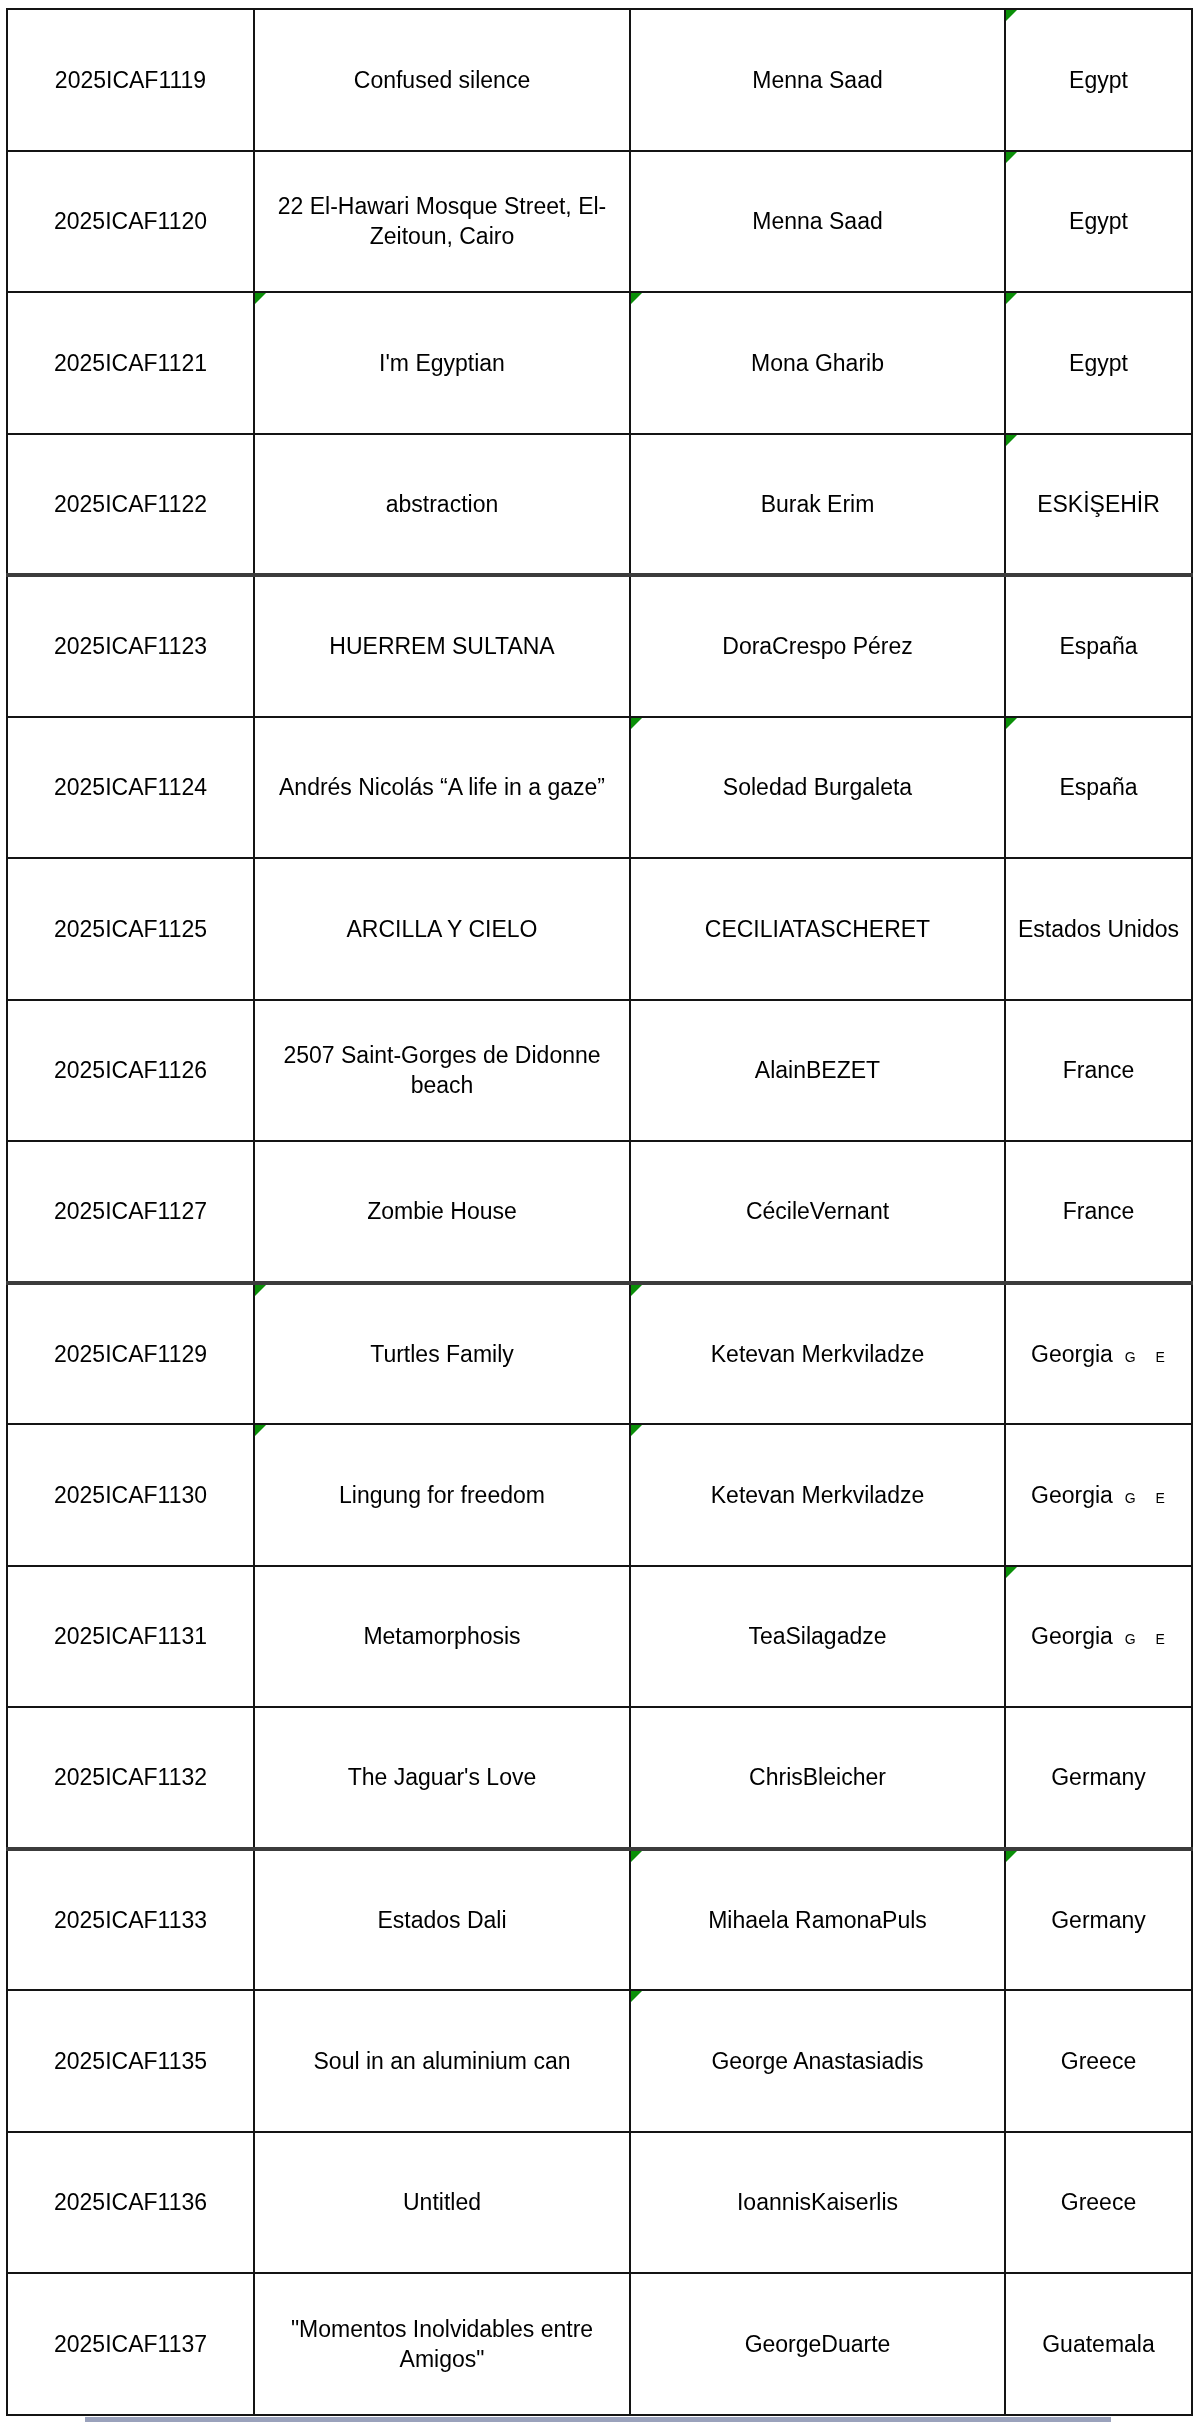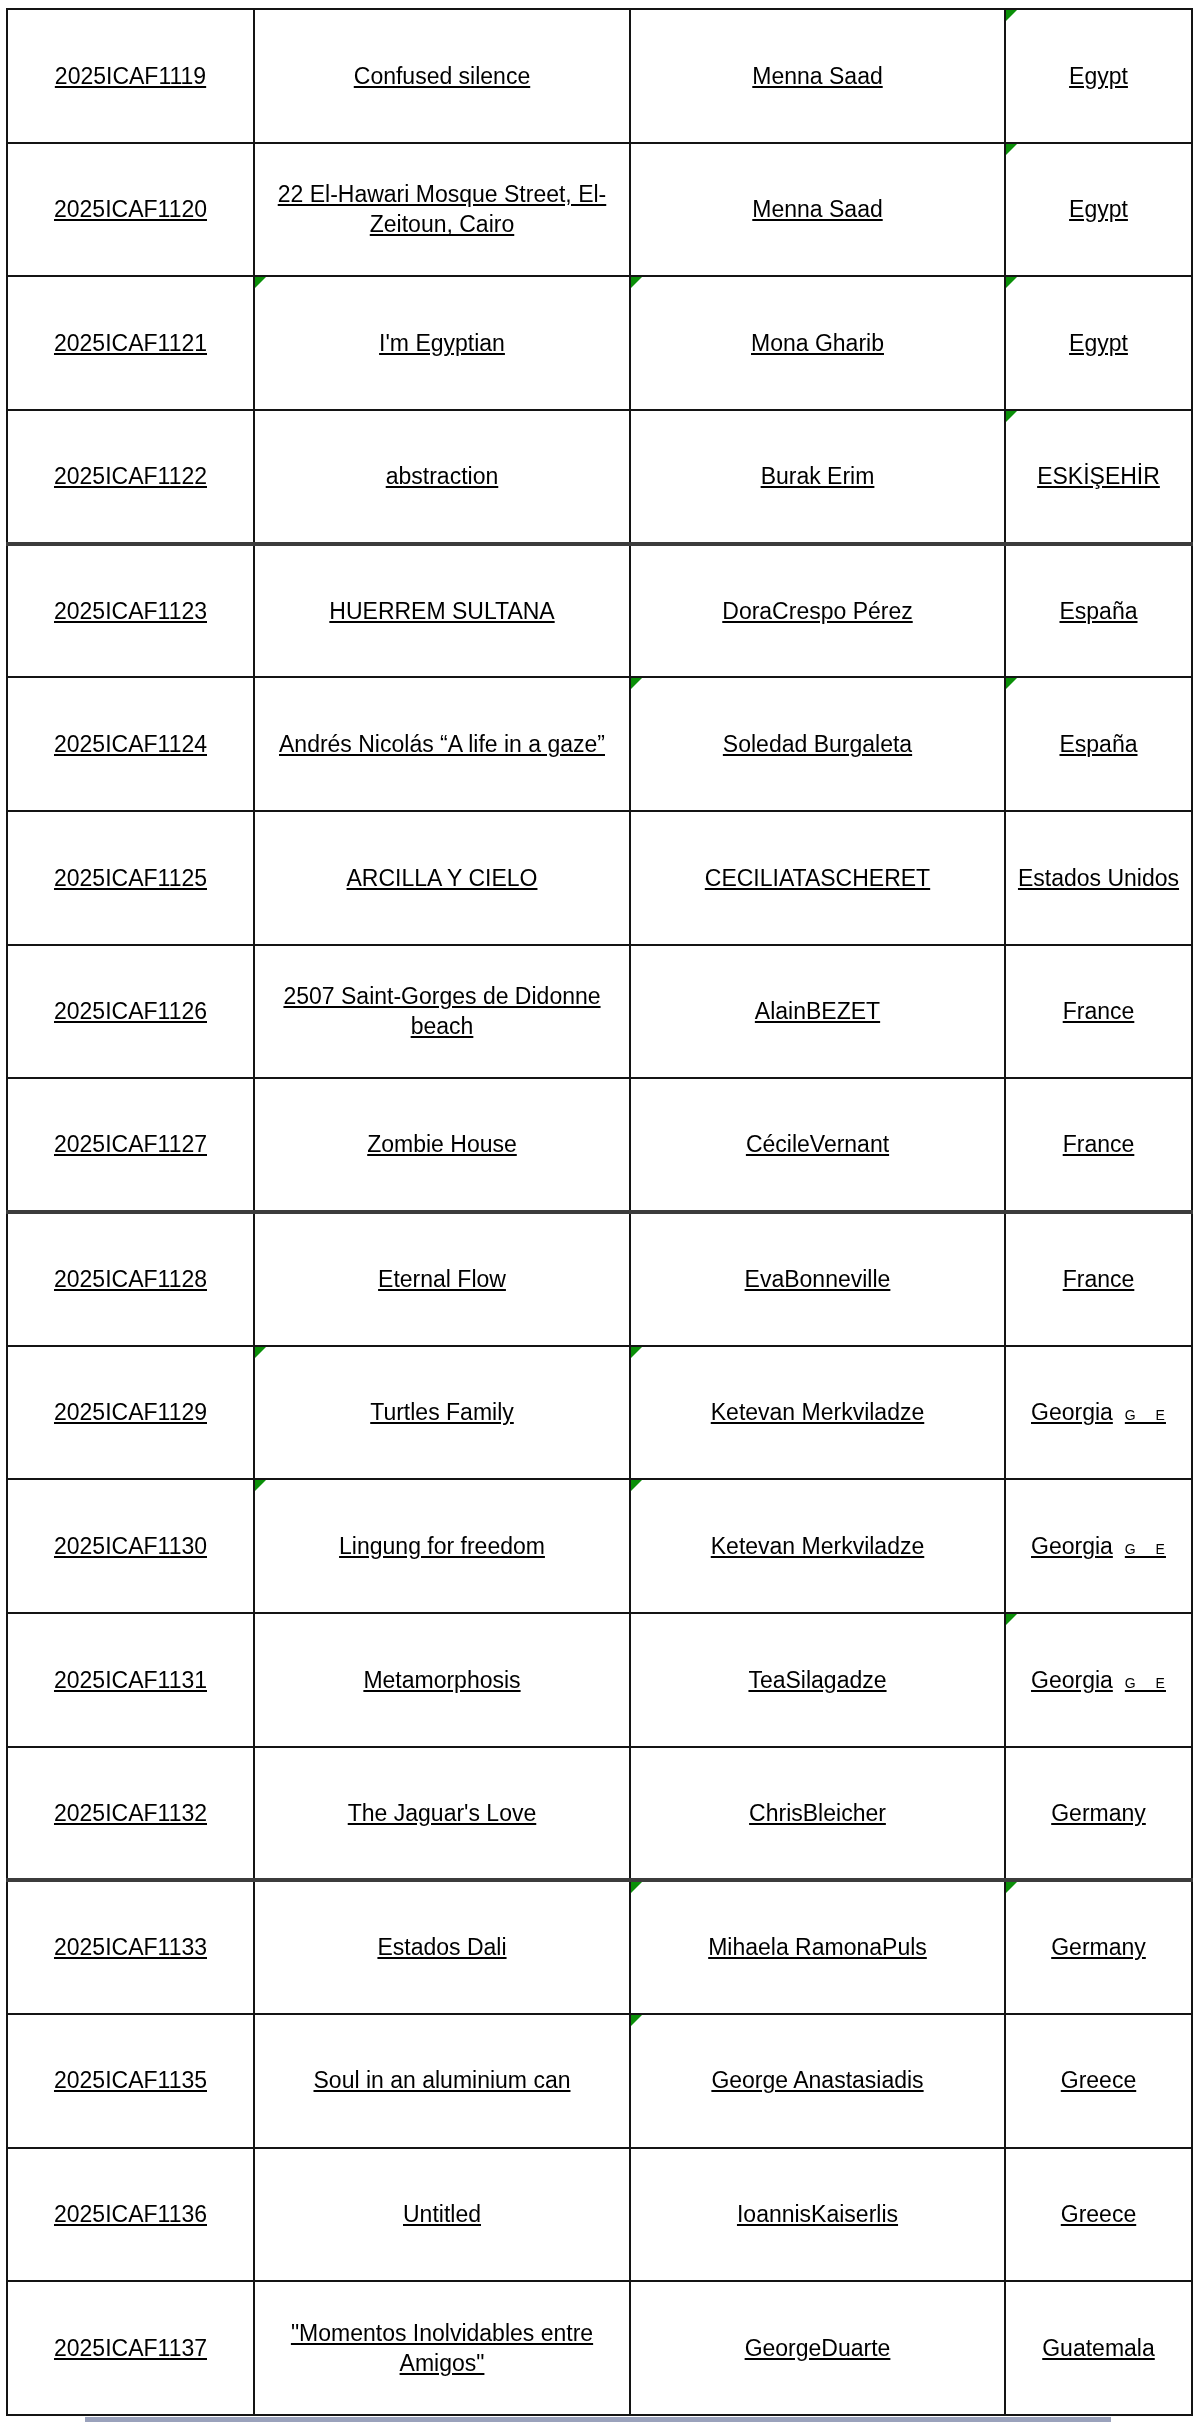--- a/index.html
+++ b/index.html
@@ -26,21 +26,21 @@
     text-align: center;
     vertical-align: middle;
     font-size: 23px;
     line-height: 1.32;
     color: #000000;
     position: relative;
     padding: 2px 6px;
     overflow: hidden;
     word-wrap: break-word;
   }
-  #sheet tr { height: 96px; text-decoration: underline; }
+  #sheet tr { height: 96px; }
   #sheet tr.thick td { border-bottom-width: 4px; border-bottom-color: #3c3c3c; }
   .col-id    { width: 247px; }
   .col-title { width: 376px; }
   .col-artist{ width: 375px; }
   .col-country{ width: 187px; }
   
   .mark {
     position: absolute;
     top: 0;
     left: 0;
@@ -126,26 +126,20 @@
         <td><span>AlainBEZET</span></td>
         <td><span>France</span></td>
       </tr>
       <tr class="thick">
         <td><span>2025ICAF1127</span></td>
         <td><span>Zombie House</span></td>
         <td><span>CécileVernant</span></td>
         <td><span>France</span></td>
       </tr>
       <tr>
-        <td><span>2025ICAF1128</span></td>
-        <td><span>Eternal Flow</span></td>
-        <td><span>EvaBonneville</span></td>
-        <td><span>France</span></td>
-      </tr>
-      <tr>
         <td><span>2025ICAF1129</span></td>
         <td><span>Turtles Family</span><span class="mark" style="border-top-color: rgb(10, 143, 8);"></span></td>
         <td><span>Ketevan Merkviladze</span><span class="mark" style="border-top-color: rgb(10, 143, 8);"></span></td>
         <td><span>Georgia</span><span class="flag-suffix">G E</span></td>
       </tr>
       <tr>
         <td><span>2025ICAF1130</span></td>
         <td><span>Lingung for freedom</span><span class="mark" style="border-top-color: rgb(10, 143, 8);"></span></td>
         <td><span>Ketevan Merkviladze</span><span class="mark" style="border-top-color: rgb(10, 143, 8);"></span></td>
         <td><span>Georgia</span><span class="flag-suffix">G E</span></td>

